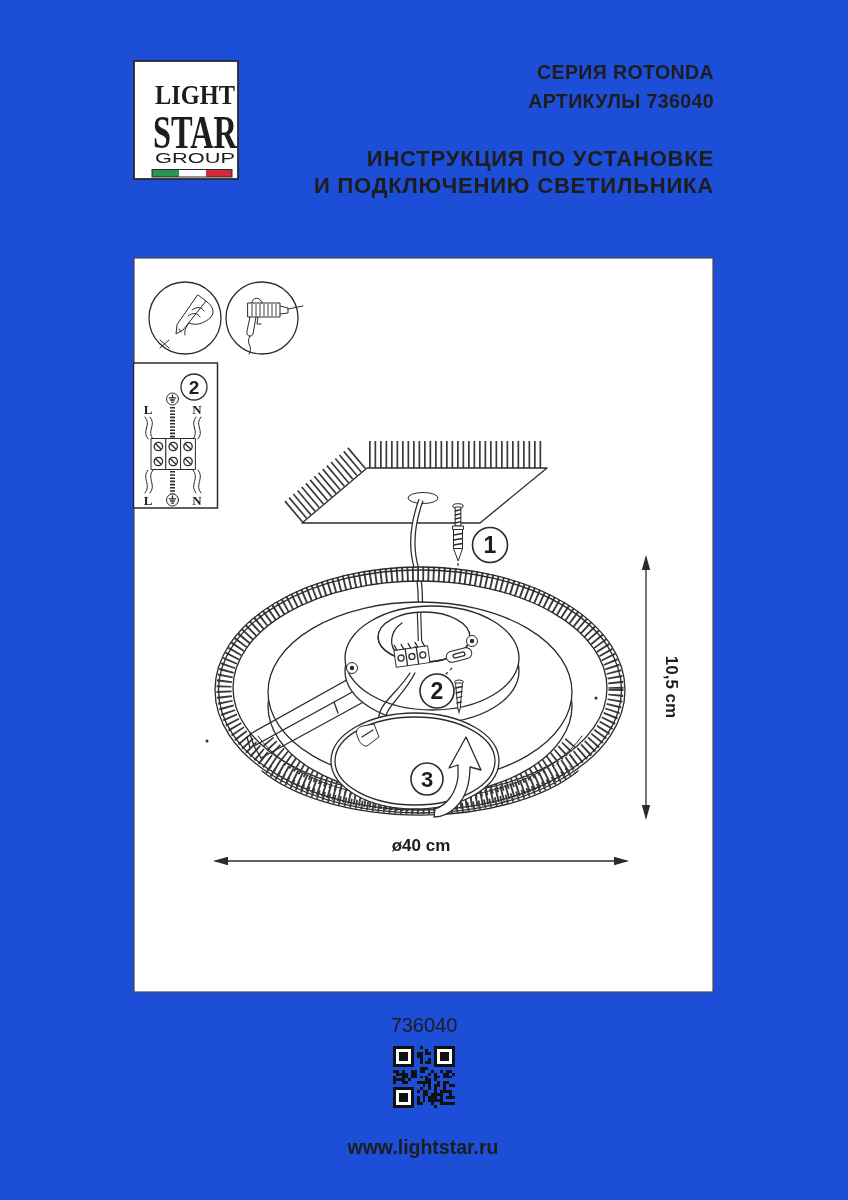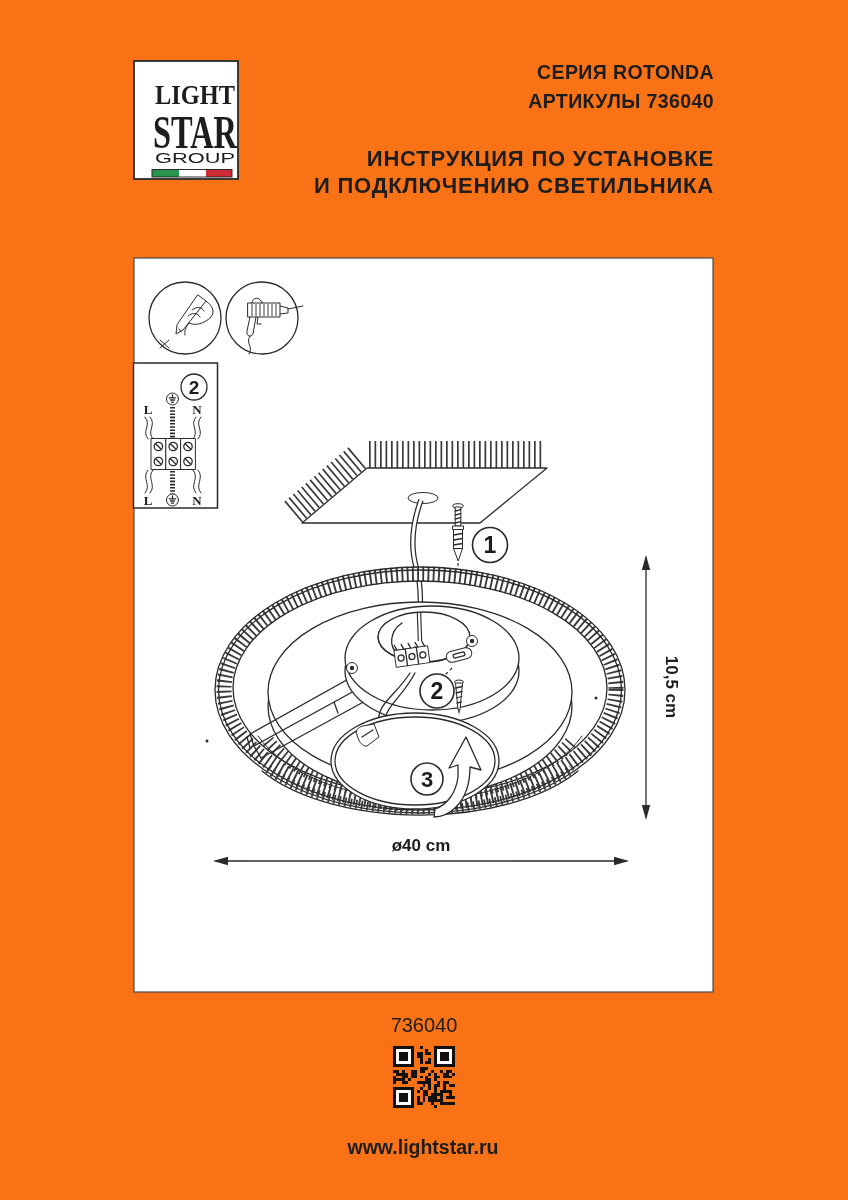--- a/index.html
+++ b/index.html
@@ -1,16 +1,16 @@
 <!DOCTYPE html>
 <html><head>
 <meta charset="utf-8">
 <style>
   html,body{margin:0;padding:0;background:#fdfdfb;}
-  .page{position:relative;width:848px;height:1200px;background:#f97316;overflow:hidden;}
+  .page{position:relative;width:848px;height:1200px;background:#1d4ed8;overflow:hidden;}
   svg{position:absolute;left:0;top:0;}
   svg text{font-family:"Liberation Sans", sans-serif;fill:#1d1d1d;}
   .serif{font-family:"Liberation Serif", serif;font-weight:bold;}
   .hdr{font-weight:bold;letter-spacing:.4px;}
   .hdr2{font-weight:bold;letter-spacing:.8px;}
   .ln{fill:none;stroke:#2b2b2b;stroke-width:1.3;stroke-linecap:round;stroke-linejoin:round;}
   .lnf{fill:#ffffff;stroke:#2b2b2b;stroke-width:1.3;stroke-linejoin:round;}
   .thin{stroke-width:1;}
   .rib{fill:none;stroke:#3a3a3a;}
   .dash{fill:none;stroke:#2b2b2b;stroke-width:1.2;stroke-dasharray:3 3;}

